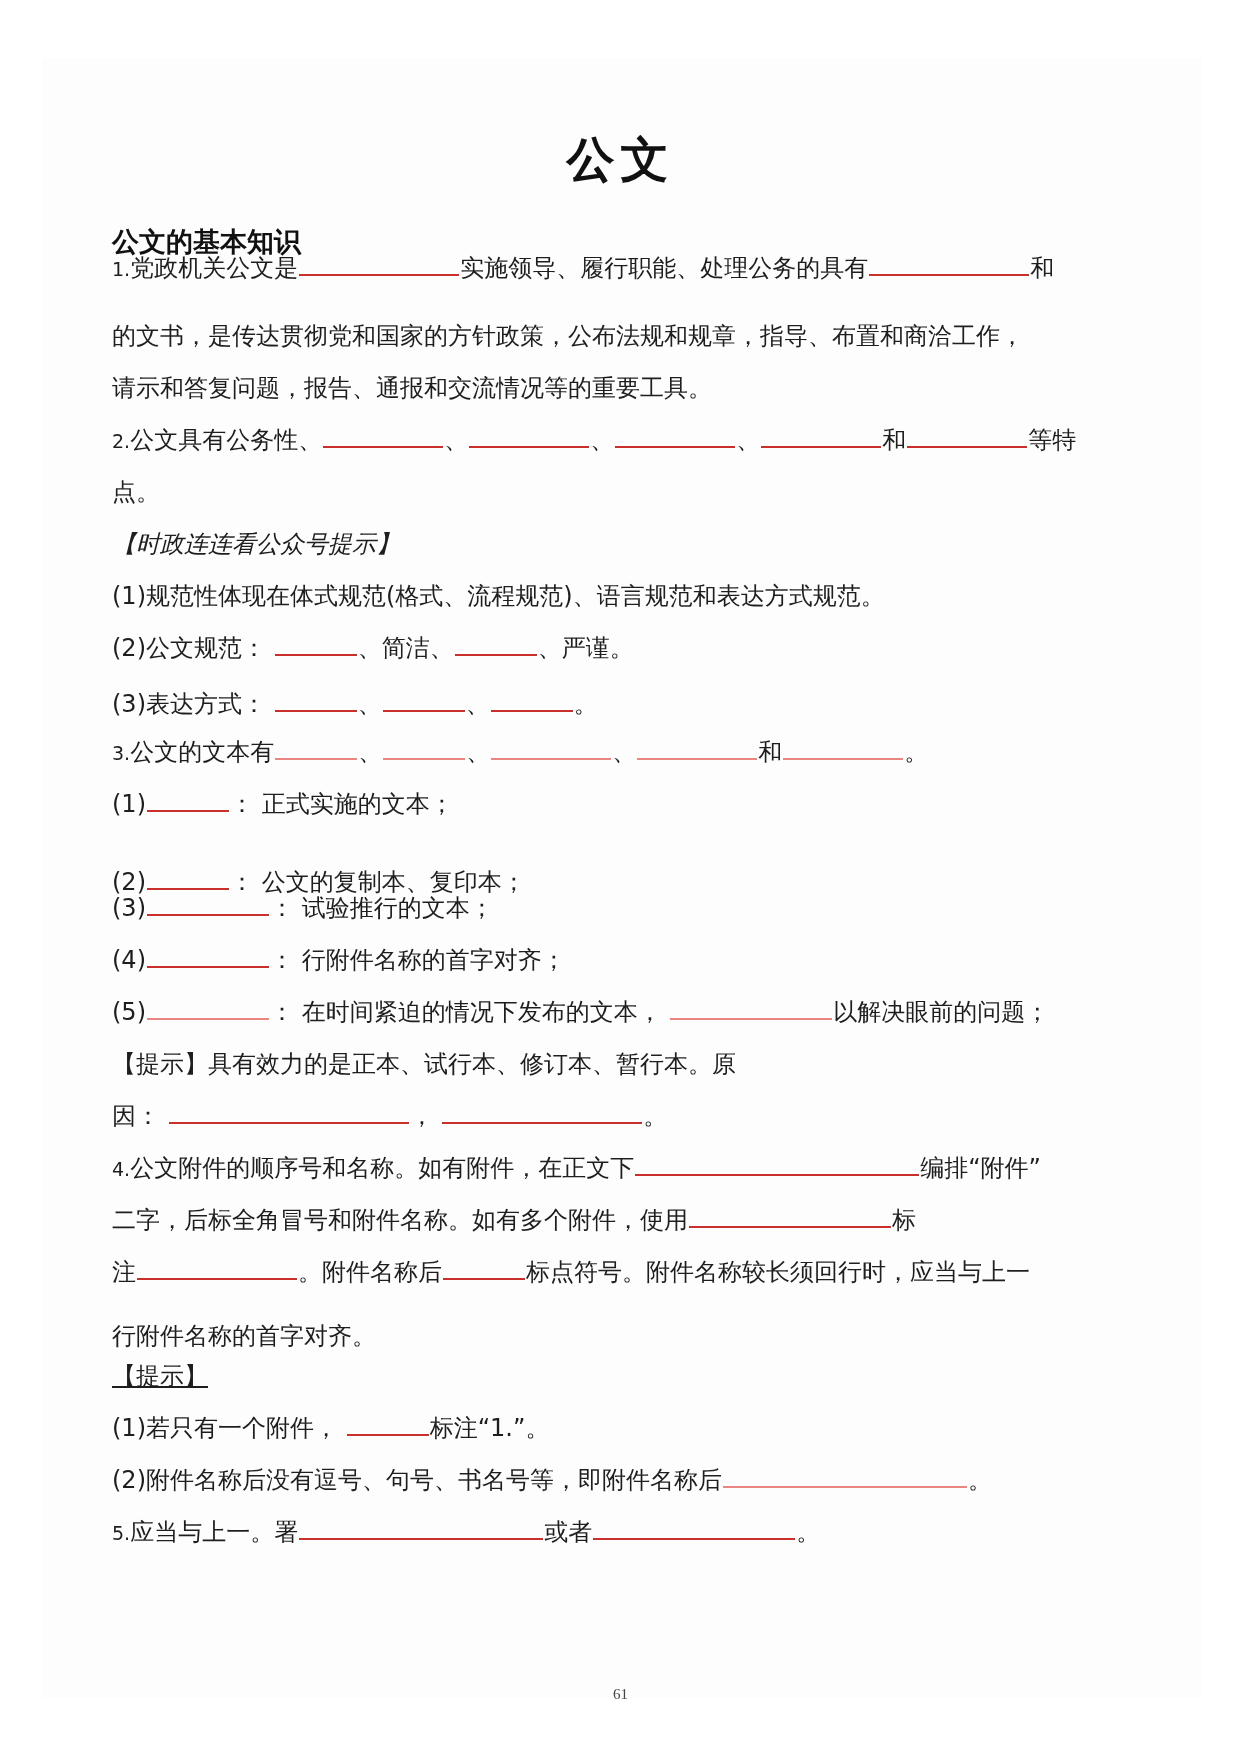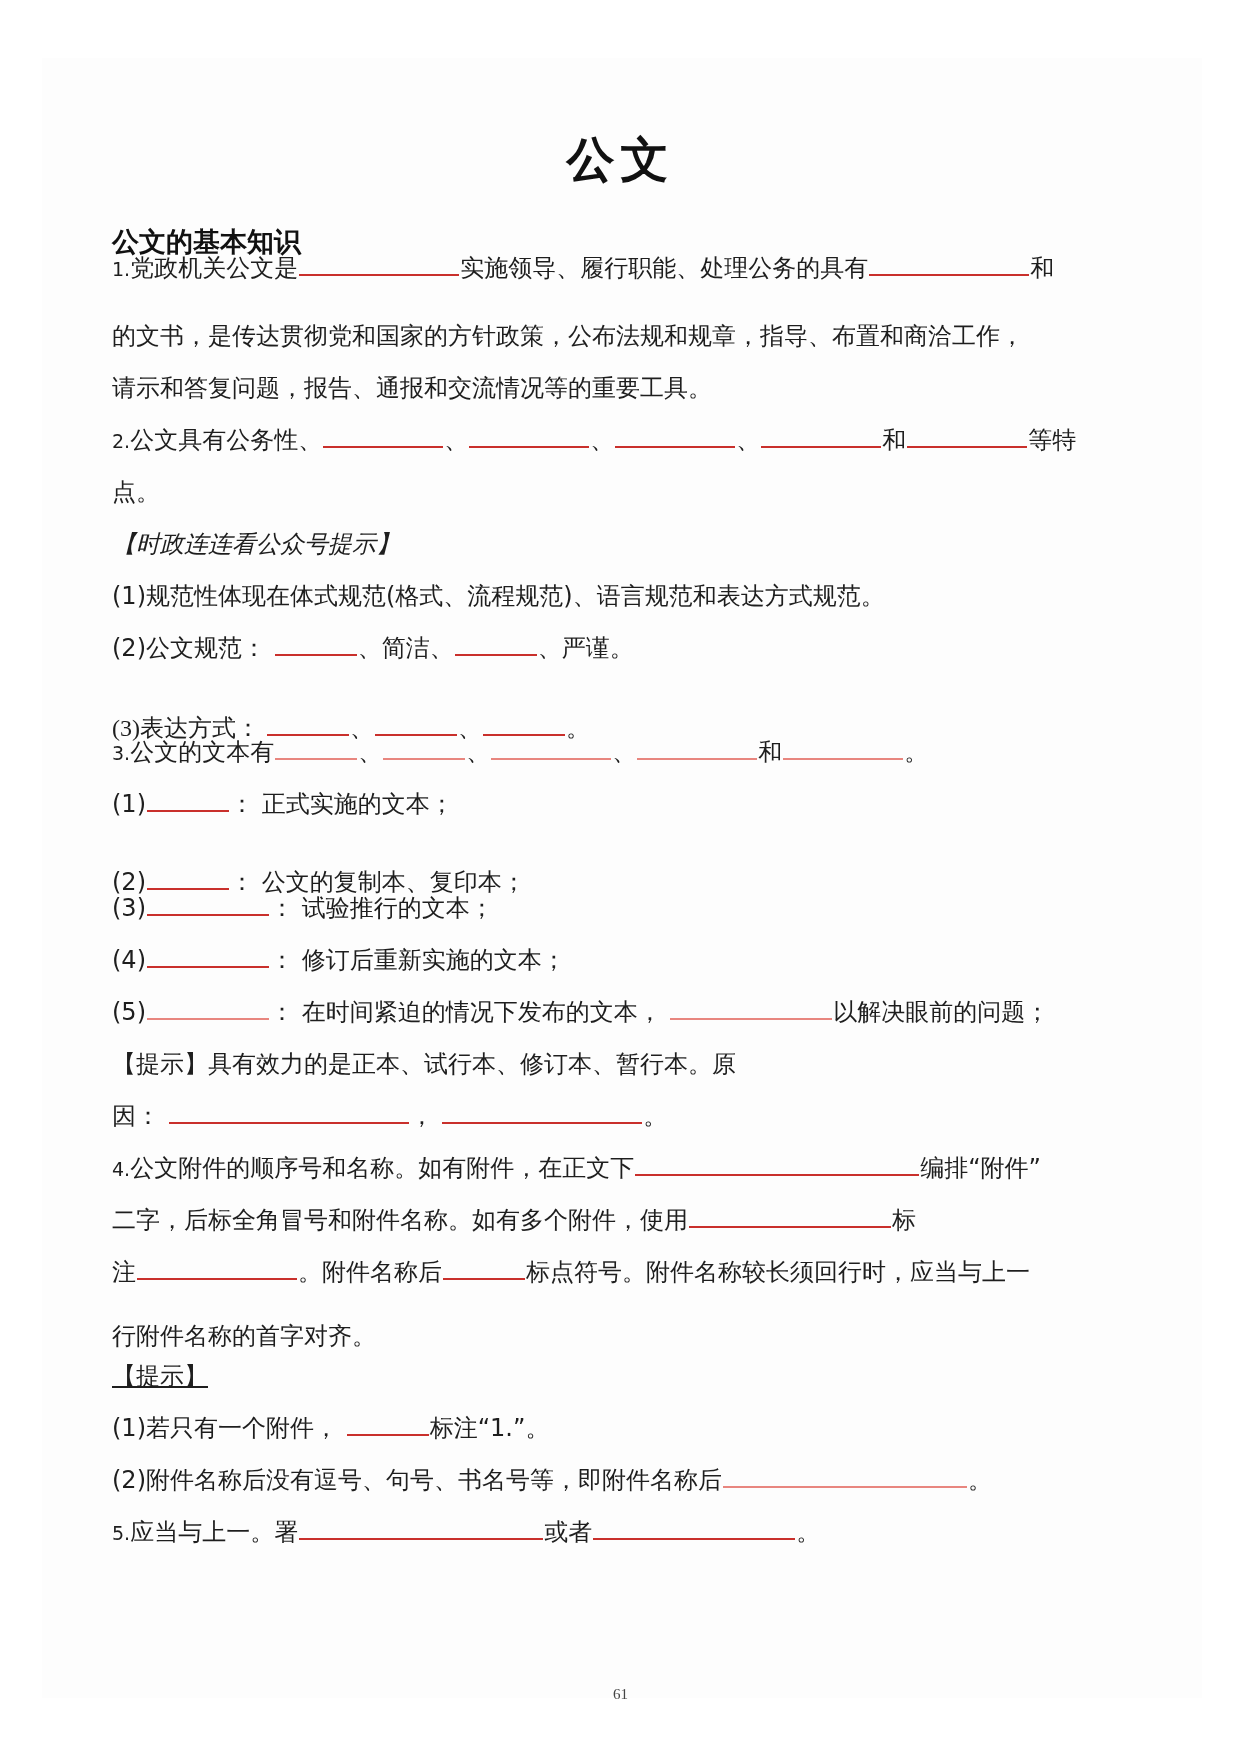--- a/index.html
+++ b/index.html
@@ -27,26 +27,26 @@
 
 <div id="lines">
     <div class="line" style="top: 252px;"><span class="num">1.</span><span>党政机关公文是</span><span class="blank" style="width: 160px;"></span><span>实施领导、履行职能、处理公务的具有</span><span class="blank" style="width: 160px;"></span><span>和</span></div>
     <div class="line" style="top: 320px;"><span>的文书，是传达贯彻党和国家的方针政策，公布法规和规章，指导、布置和商洽工作，</span></div>
     <div class="line" style="top: 372px;"><span>请示和答复问题，报告、通报和交流情况等的重要工具。</span></div>
     <div class="line" style="top: 424px;"><span class="num">2.</span><span>公文具有公务性、</span><span class="blank" style="width: 120px;"></span><span>、</span><span class="blank" style="width: 120px;"></span><span>、</span><span class="blank" style="width: 120px;"></span><span>、</span><span class="blank" style="width: 120px;"></span><span>和</span><span class="blank" style="width: 120px;"></span><span>等特</span></div>
     <div class="line" style="top: 476px;"><span>点。</span></div>
     <div class="line" style="top: 528px;"><span class="hint-script">【时政连连看公众号提示】</span></div>
     <div class="line" style="top: 580px;"><span>(1)规范性体现在体式规范(格式、流程规范)、语言规范和表达方式规范。</span></div>
     <div class="line" style="top: 632px;"><span>(2)公文规范： </span><span class="blank" style="width: 82px;"></span><span>、简洁、</span><span class="blank" style="width: 82px;"></span><span>、严谨。</span></div>
-    <div class="line" style="top: 712px; font-family: Liberation Serif, serif;"><span>(3)表达方式： </span><span class="blank" style="width: 82px;"></span><span>、</span><span class="blank" style="width: 82px;"></span><span>、</span><span class="blank" style="width: 82px;"></span><span>。</span></div>
+    <div class="line" style="top: 688px;"><span>(3)表达方式： </span><span class="blank" style="width: 82px;"></span><span>、</span><span class="blank" style="width: 82px;"></span><span>、</span><span class="blank" style="width: 82px;"></span><span>。</span></div>
     <div class="line" style="top: 736px;"><span class="num">3.</span><span>公文的文本有</span><span class="blank light" style="width: 82px;"></span><span>、</span><span class="blank light" style="width: 82px;"></span><span>、</span><span class="blank light" style="width: 120px;"></span><span>、</span><span class="blank light" style="width: 120px;"></span><span>和</span><span class="blank light" style="width: 120px;"></span><span>。</span></div>
     <div class="line" style="top: 788px;"><span>(1)</span><span class="blank" style="width: 82px;"></span><span>： 正式实施的文本；</span></div>
     <div class="line" style="top: 840px; margin-top: 26px;"><span>(2)</span><span class="blank" style="width: 82px;"></span><span>： 公文的复制本、复印本；</span></div>
     <div class="line" style="top: 892px;"><span>(3)</span><span class="blank" style="width: 122px;"></span><span>： 试验推行的文本；</span></div>
-    <div class="line" style="top: 944px;"><span>(4)</span><span class="blank" style="width: 122px;"></span><span>： 修订后重新实施的文本；</span></div>
+    <div class="line" style="top: 944px;"><span>(4)</span><span class="blank" style="width: 122px;"></span><span>： 行附件名称的首字对齐；</span></div>
     <div class="line" style="top: 996px;"><span>(5)</span><span class="blank light" style="width: 122px;"></span><span>： 在时间紧迫的情况下发布的文本， </span><span class="blank light" style="width: 162px;"></span><span>以解决眼前的问题；</span></div>
     <div class="line" style="top: 1048px;"><span>【提示】具有效力的是正本、试行本、修订本、暂行本。原</span></div>
     <div class="line" style="top: 1100px;"><span>因： </span><span class="blank" style="width: 240px;"></span><span>， </span><span class="blank" style="width: 200px;"></span><span>。</span></div>
     <div class="line" style="top: 1152px;"><span class="num">4.</span><span>公文附件的顺序号和名称。如有附件，在正文下</span><span class="blank" style="width: 284px;"></span><span>编排“附件”</span></div>
     <div class="line" style="top: 1204px;"><span>二字，后标全角冒号和附件名称。如有多个附件，使用</span><span class="blank" style="width: 202px;"></span><span>标</span></div>
     <div class="line" style="top: 1256px;"><span>注</span><span class="blank" style="width: 160px;"></span><span>。附件名称后</span><span class="blank" style="width: 82px;"></span><span>标点符号。附件名称较长须回行时，应当与上一</span></div>
     <div class="line" style="top: 1308px; margin-top: 12px;"><span>行附件名称的首字对齐。</span></div>
     <div class="line" style="top: 1360px; text-decoration: underline;"><span>【提示】</span></div>
     <div class="line" style="top: 1412px;"><span>(1)若只有一个附件， </span><span class="blank" style="width: 82px;"></span><span>标注“1.”。</span></div>
     <div class="line" style="top: 1464px;"><span>(2)附件名称后没有逗号、句号、书名号等，即附件名称后</span><span class="blank light" style="width: 244px;"></span><span>。</span></div>

